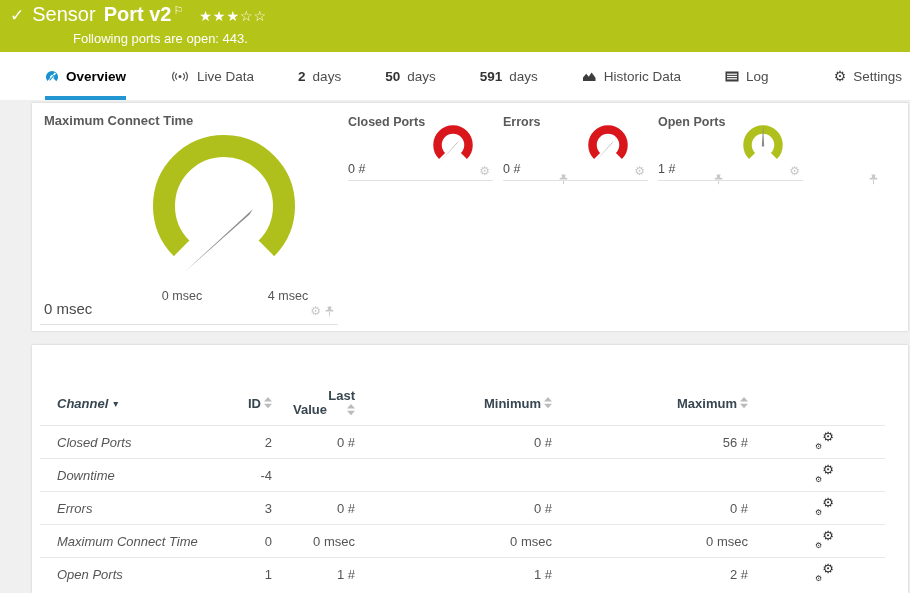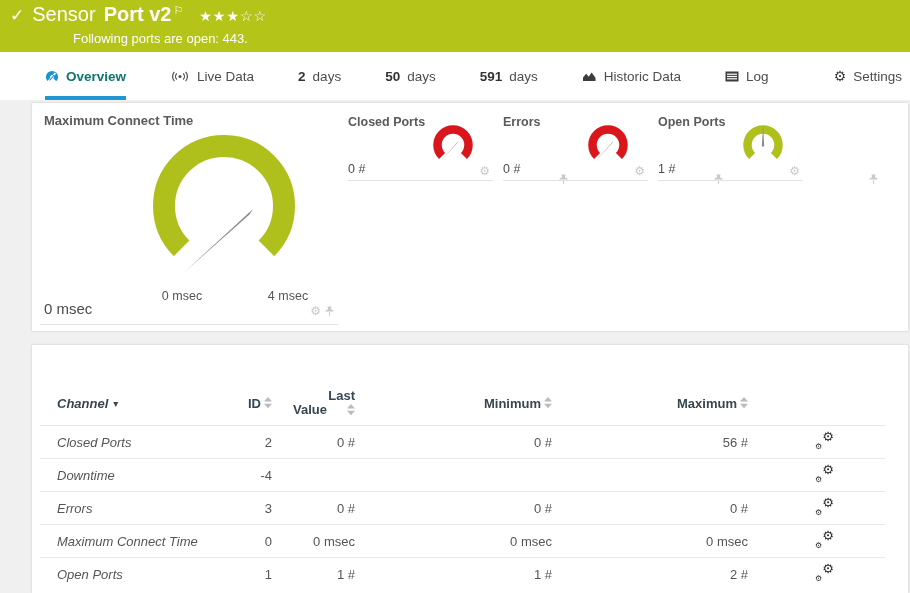--- a/index.html
+++ b/index.html
@@ -16,21 +16,21 @@
   .flag { font-size:11px; vertical-align:super; position:relative; top:-7px; margin-left:2px; }
   .stars { font-size:14px; margin-left:16px; letter-spacing:1px; }
   .banner-line2 { position:absolute; left:57px; top:31px; font-size:13px;margin-left:16px; }
 
   
   .tabbar { position:absolute; left:0; top:52px; width:910px; height:48px; background:#fff;
     display:flex; align-items:stretch; padding:0 8px 0 45px; gap:44px; }
   .tab { display:flex; align-items:center; gap:7px; font-size:13.5px; color:#4d4d4d;
     border-bottom:4px solid transparent; padding-top:4px; cursor:pointer; white-space:nowrap; }
   .tab .num { font-weight:bold; color:#333; }
-  .tab.active { color:#0f766e; border-bottom-color:#2196d3; }
+  .tab.active { color:#000000; border-bottom-color:#2196d3; }
   .tab.active .lbl { font-weight:bold; }
   .tab-settings { margin-left:auto; }
   .gearchar { font-size:14px; line-height:1; color:#3d3d3d; }
 
   
   .panel { position:absolute; left:32px; width:876px; background:#fff; box-shadow:0 0 2px rgba(0,0,0,.18);padding-left:9px; }
   .panel-gauges { top:103px; height:228px; }
   .panel-table  { top:345px; height:248px; }
 
   

